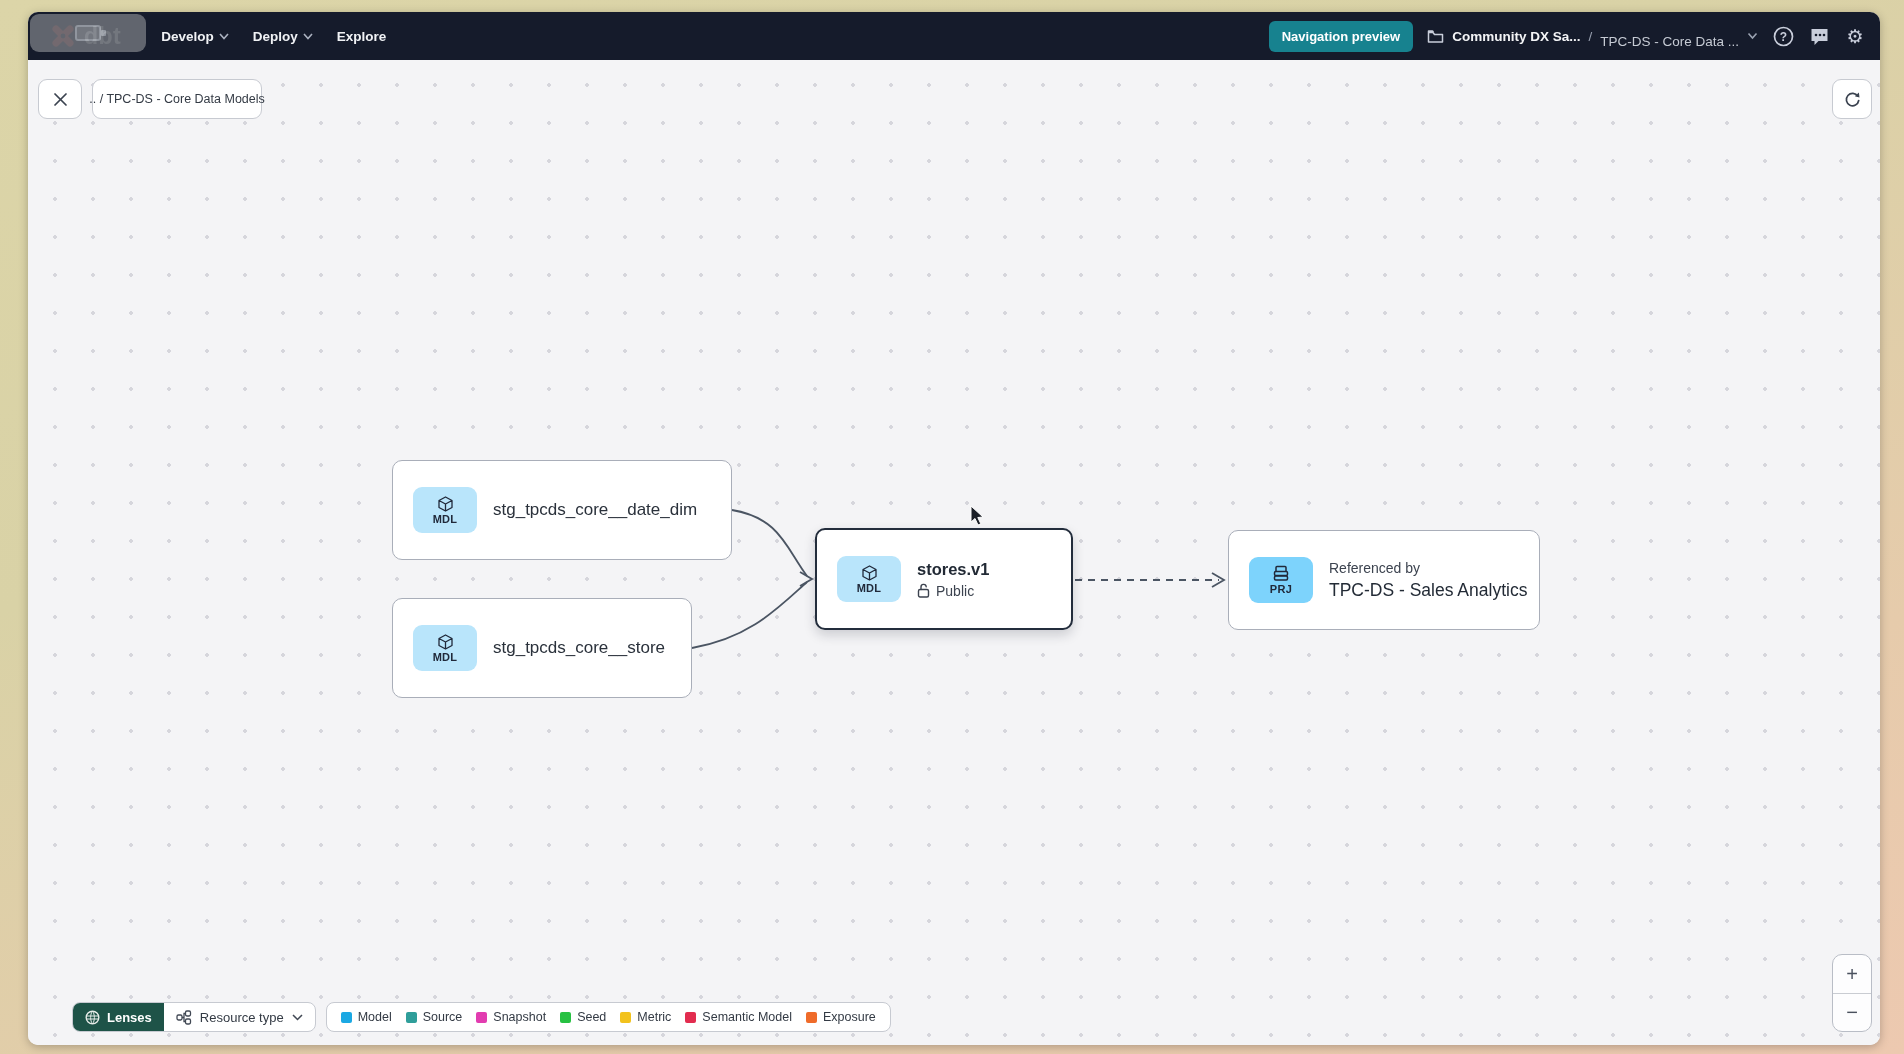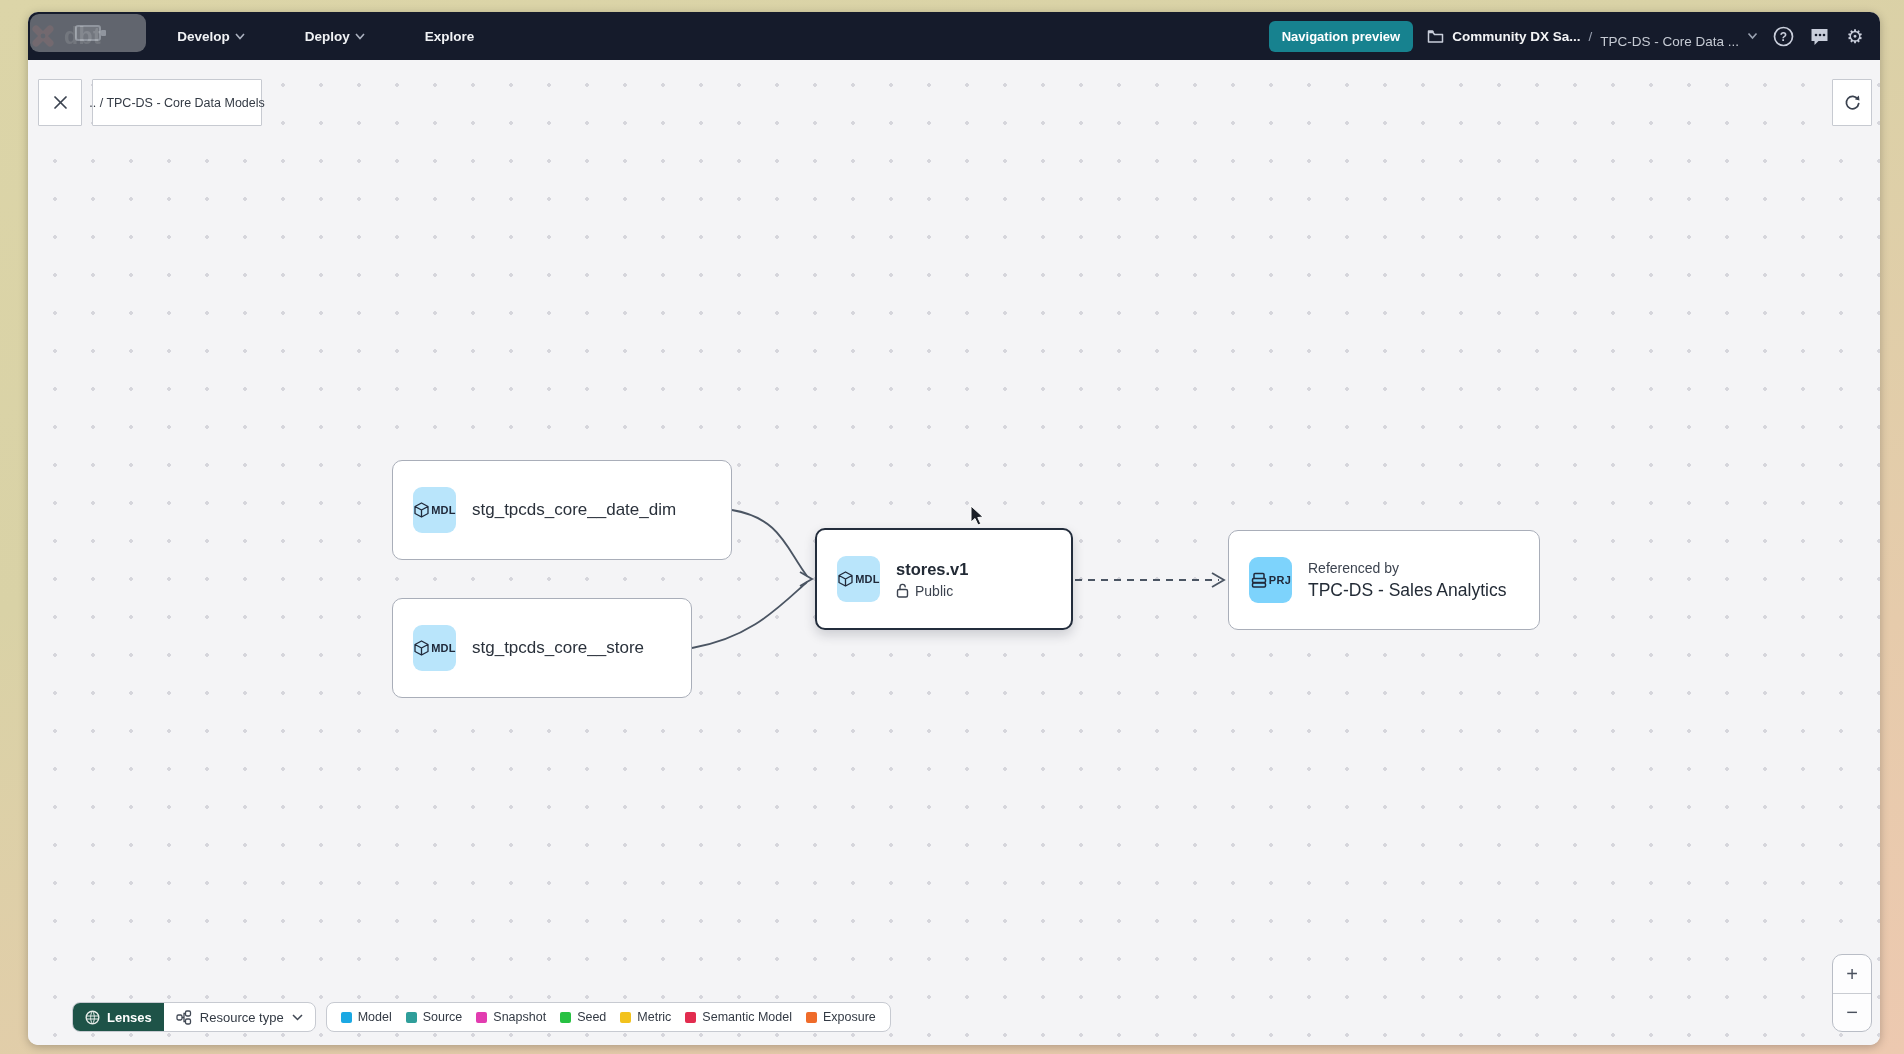--- a/index.html
+++ b/index.html
@@ -8,21 +8,21 @@
 
   .desktop { position:relative; width:1904px; height:1054px;
     background:linear-gradient(160deg,#dcd5a8 0%, #d9d2a6 35%, #e6cbab 75%, #edc9b0 100%); }
 
   .window { position:absolute; left:28px; top:12px; width:1852px; height:1033px;
     background:#f4f4f6; border-radius:10px; overflow:hidden;
     box-shadow:0 2px 10px rgba(0,0,0,.25); display:flex; flex-direction:column; }
 
   
   .navbar { height:48px; background:#151b2b; display:flex; align-items:center;
-    padding:0 14px 0 0; color:#e8eaef; flex:0 0 auto;gap:36px; }
+    padding:0 14px 0 20px; color:#e8eaef; flex:0 0 auto; }
   .brand { display:flex; align-items:center; gap:6px; margin-right:28px; }
   .brand-name { font-size:23px; font-weight:700; color:#fff; letter-spacing:.5px; }
   .nav-item { display:flex; align-items:center; gap:5px; font-size:13.5px; font-weight:700;
     color:#f0f2f5; padding:8px 12px; cursor:pointer; }
   .nav-right { margin-left:auto; display:flex; align-items:center; gap:14px; }
   .preview-badge { background:#17828f; color:#fff; font-size:13px; font-weight:700;
     padding:8px 13px; border-radius:6px; }
   .crumbs { display:flex; align-items:center; gap:8px; font-size:13.5px; }
   .crumb-account { font-weight:700; color:#f3f4f6; }
   .crumb-sep { color:#9aa2b1; }
@@ -41,42 +41,42 @@
     height:6px; background:#9ba0a8; border-radius:1px; }
 
   
   .canvas { position:relative; flex:1 1 auto;
     background-color:#f4f4f6;
     background-image:radial-gradient(#d6d6dc 1.6px, transparent 1.6px);
     background-size:38px 38px; background-position:8px 6px; }
 
   
   .toolbar { position:absolute; left:10px; right:8px; top:19px; height:40px; z-index:10; }
-  .tool-btn { position:absolute; top:0; height:47px; background:#fff;
-    border:1px solid #c7cad1; border-radius:1px; display:flex; align-items:center;
+  .tool-btn { position:absolute; top:0; height:40px; background:#fff;
+    border:1px solid #c7cad1; border-radius:9px; display:flex; align-items:center;
     justify-content:center; cursor:pointer; color:#3b4350; }
   .close-btn { left:0; width:44px; }
   .crumb-chip { left:54px; width:170px; font-size:12.5px; color:#333a44; padding:0 12px;
     justify-content:center; white-space:nowrap; }
   .search-box { position:absolute; left:771px; top:0; width:1010px; height:40px; background:#fff;
     border:1px solid #c7cad1; border-radius:9px; display:flex; align-items:center;
     padding:0 12px; gap:9px; }
   .search-box input { border:none; outline:none; flex:1; font-size:13.5px; color:#2b3340;
     font-family:"Liberation Sans", sans-serif; background:transparent; }
   .refresh-btn { right:0; width:40px; }
 
   
   .node { position:absolute; background:#fff; border:1px solid #a9aeb9; border-radius:10px;
     display:flex; align-items:center; gap:16px; padding:0 20px; cursor:pointer; }
   .node-datedim { left:364px; top:400px; width:340px; height:100px; }
   .node-store   { left:364px; top:538px; width:300px; height:100px; }
   .node-stores  { left:787px; top:468px; width:258px; height:102px; border:2px solid #232d3c;
     box-shadow:0 5px 12px rgba(20,27,43,.18); }
   .node-prj     { left:1200px; top:470px; width:312px; height:100px; }
-  .res-icon { width:43px; height:46px; border-radius:9px; display:flex; 
+  .res-icon { width:64px; height:46px; border-radius:9px; display:flex; flex-direction:column;
     align-items:center; justify-content:center; gap:1px; flex:0 0 auto; }
   .res-icon.mdl { background:#b9e5fb; color:#20293a; }
   .res-icon.prj { background:#7dd3fc; color:#20293a;align-items:center; }
   .res-icon .tag { font-size:11px; font-weight:700; letter-spacing:.3px; }
   .node-label { font-size:17px; color:#2a313b; white-space:nowrap; }
   .node-col { display:flex; flex-direction:column; gap:4px; }
   .node-title { font-size:16.5px; font-weight:700; color:#222a35; }
   .access-row { display:flex; align-items:center; gap:6px; font-size:14px; color:#3c434f; }
   .kicker { font-size:14px; color:#3c434f; }
   .prj-title { font-size:17.5px; font-weight:500; color:#232b36; white-space:nowrap; }

